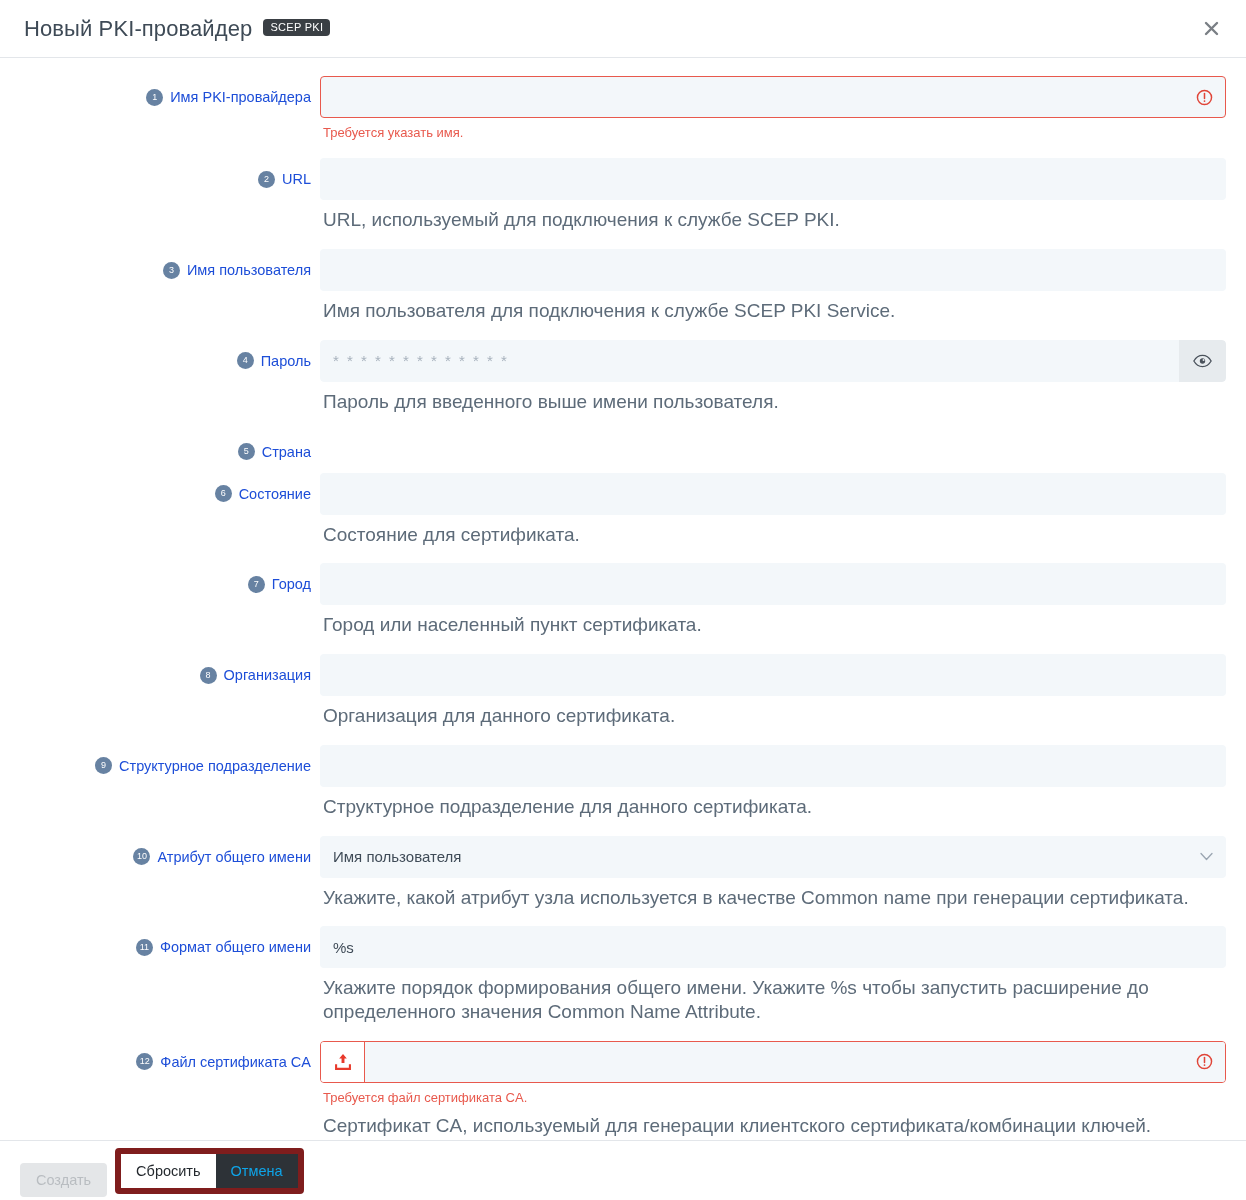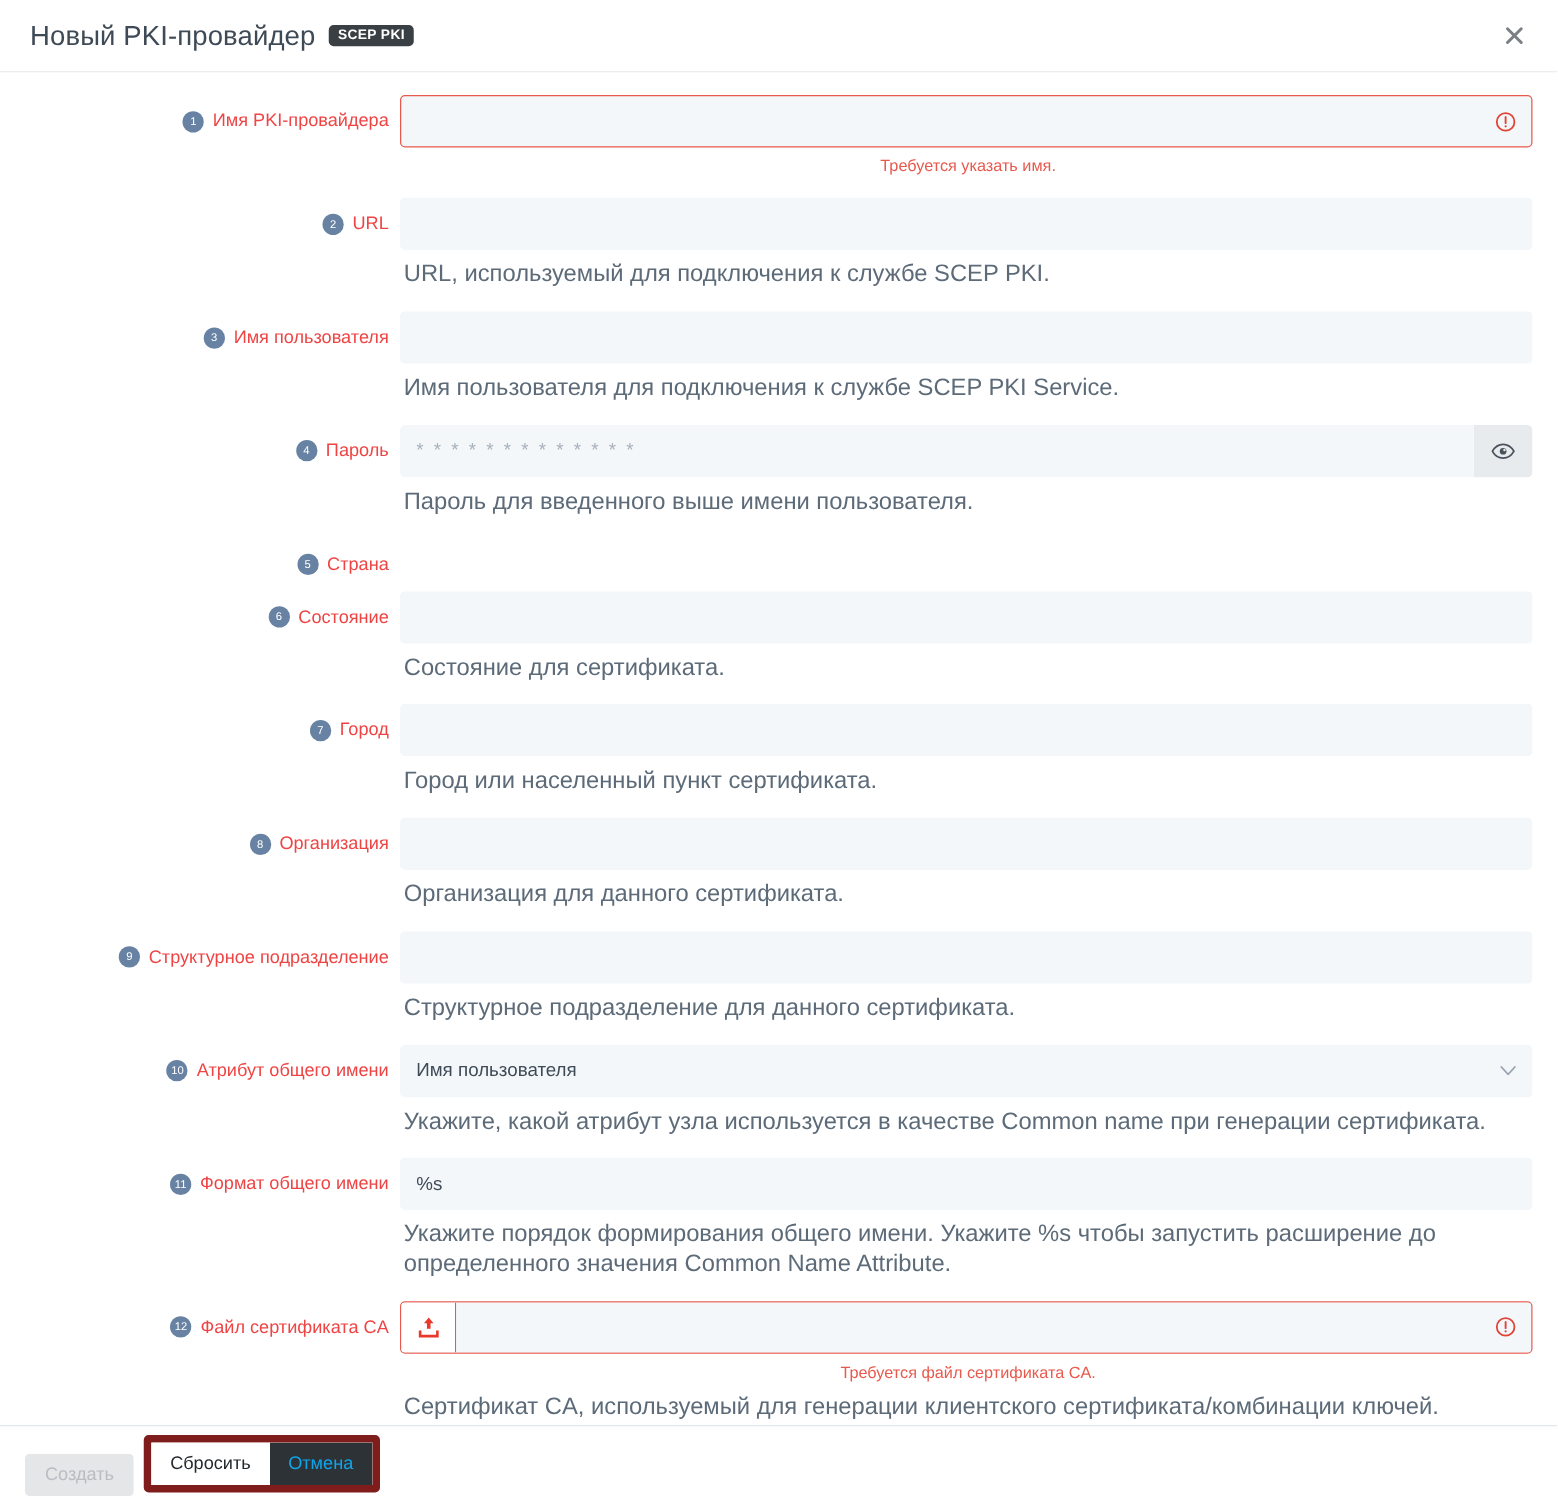--- a/index.html
+++ b/index.html
@@ -34,21 +34,21 @@
     font-weight: 400;
     letter-spacing: .1px;
     white-space: nowrap;
   }
   .badge-scep {
     display: inline-block;
     margin-left: 11px;
     background: #3a3f44;
     color: #ffffff;
     font-size: 11px;
-    font-weight: bold;
+    font-weight: normal;
     letter-spacing: .3px;
     padding: 3px 7px 3px 7px;
     border-radius: 4px;
     vertical-align: 5px;
     line-height: 1;
   }
   .spacer { flex: 1 1 auto; }
   .close-btn {
     width: 34px; height: 34px;
     display: flex; align-items: center; justify-content: center;
@@ -87,21 +87,21 @@
     color: #fff;
     font-size: 9px;
     display: flex;
     align-items: center;
     justify-content: center;
     line-height: 1;
     font-family: "Liberation Sans", sans-serif;
   }
   .field-label {
     font-size: 14.5px;
-    color: #ef4444;
+    color: #1d4ed8;
     white-space: nowrap;
   }
   .field-control-cell {
     flex: 1 1 auto;
     min-width: 0;
   }
 
   .input-box {
     height: 42px;
     background: #f3f7fa;
@@ -205,21 +205,20 @@
     font-size: 19px;
     color: #5d6b79;
     padding: 8px 0 0 3px;
     line-height: 1.25;
   }
   .err-text {
     font-size: 13px;
     color: #e8594d;
     padding: 7px 0 0 3px;
     line-height: 1.25;
-    text-align: center;
   }
   .gap-after { height: 17px; }
   .gap-after-sm { height: 10px; }
 
   
   .dlg-footer {
     flex: 0 0 60px;
     height: 60px;
     border-top: 1px solid #e3e6ea;
     display: flex;

